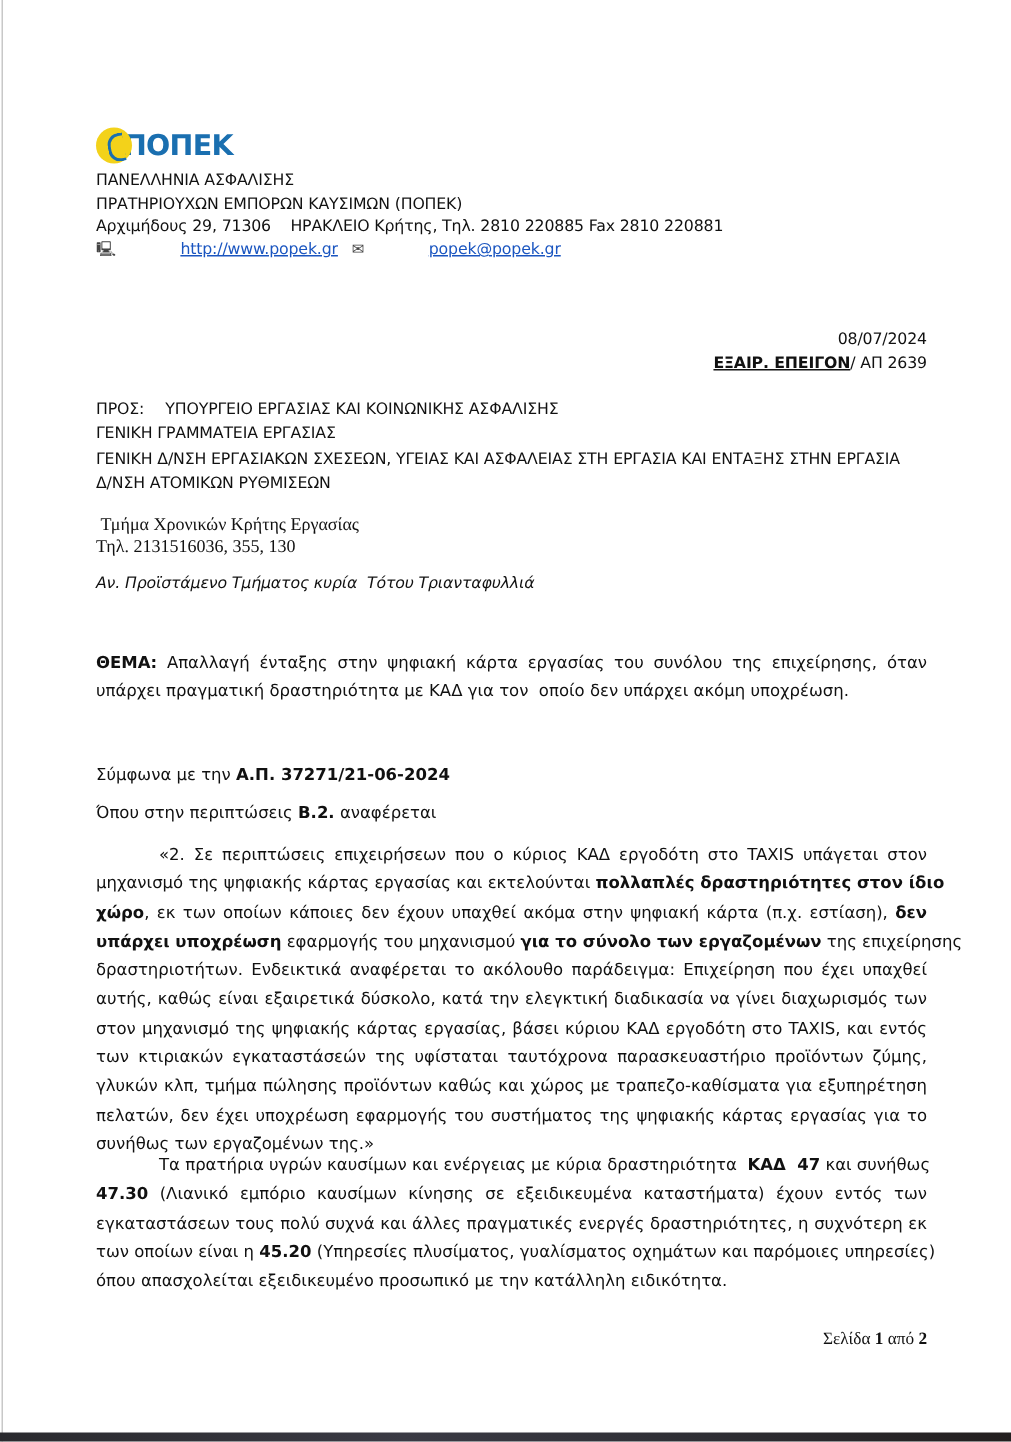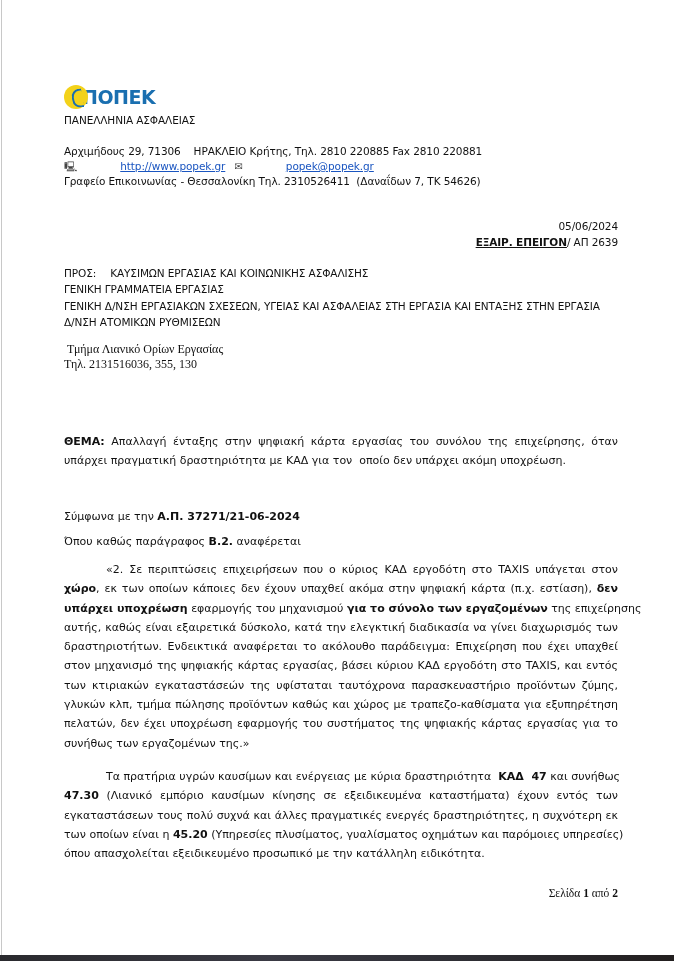--- a/index.html
+++ b/index.html
@@ -36,61 +36,63 @@
 
 <div class="left-rule"></div>
 
 <div class="page">
 
   <div class="logo">
     <div class="logo-circle"></div>
     <span class="logo-text">ΠΟΠΕΚ</span>
   </div>
 
-  <div class="abs sm" style="left:64px; top:112px;">ΠΑΝΕΛΛΗΝΙΑ ΑΣΦΑΛΕΙΑΣ</div>
+  <div class="abs sm" style="left:64px; top:112px;">ΠΑΝΕΛΛΗΝΙΑ ΑΣΦΑΛΙΣΗΣ</div>
+  <div class="abs sm" style="left:64px; top:128px;">ΠΡΑΤΗΡΙΟΥΧΩΝ ΕΜΠΟΡΩΝ ΚΑΥΣΙΜΩΝ (ΠΟΠΕΚ)</div>
   <div class="abs sm" style="left:64px; top:143px; white-space:pre;">Αρχιμήδους 29, 71306    ΗΡΑΚΛΕΙΟ Κρήτης, Τηλ. 2810 220885 Fax 2810 220881</div>
   <div class="abs sm" style="left:64px; top:158px;">
     <span class="ico">🖳</span><a class="link">http://www.popek.gr</a>
     <span class="ico" style="margin-left:6px;">✉</span><a class="link">popek@popek.gr</a>
   </div>
-  <div class="abs sm" style="left:64px; top:173px; white-space:pre;">Γραφείο Επικοινωνίας - Θεσσαλονίκη Τηλ. 2310526411  (Δαναΐδων 7, ΤΚ 54626)</div>
 
-  <div class="abs sm" style="right:56px; top:218px;">05/06/2024</div>
+  <div class="abs sm" style="right:56px; top:218px;">08/07/2024</div>
   <div class="abs sm" style="right:56px; top:234px;">
     <b style="text-decoration:underline;padding-left:24px;">ΕΞΑΙΡ. ΕΠΕΙΓΟΝ</b><span>/ ΑΠ 2639</span>
   </div>
 
   <div class="abs sm" style="left:64px; top:265px;">
-    <span>ΠΡΟΣ:</span><span style="display:inline-block; width:14px;"></span><span>ΚΑΥΣΙΜΩΝ ΕΡΓΑΣΙΑΣ ΚΑΙ ΚΟΙΝΩΝΙΚΗΣ ΑΣΦΑΛΙΣΗΣ</span>
+    <span>ΠΡΟΣ:</span><span style="display:inline-block; width:14px;"></span><span>ΥΠΟΥΡΓΕΙΟ ΕΡΓΑΣΙΑΣ ΚΑΙ ΚΟΙΝΩΝΙΚΗΣ ΑΣΦΑΛΙΣΗΣ</span>
   </div>
   <div class="abs sm" style="left:64px; top:281px;">ΓΕΝΙΚΗ ΓΡΑΜΜΑΤΕΙΑ ΕΡΓΑΣΙΑΣ</div>
   <div class="abs sm" style="left:64px; top:298px;">ΓΕΝΙΚΗ Δ/ΝΣΗ ΕΡΓΑΣΙΑΚΩΝ ΣΧΕΣΕΩΝ, ΥΓΕΙΑΣ ΚΑΙ ΑΣΦΑΛΕΙΑΣ ΣΤΗ ΕΡΓΑΣΙΑ ΚΑΙ ΕΝΤΑΞΗΣ ΣΤΗΝ ΕΡΓΑΣΙΑ</div>
   <div class="abs sm" style="left:64px; top:314px;">Δ/ΝΣΗ ΑΤΟΜΙΚΩΝ ΡΥΘΜΙΣΕΩΝ</div>
 
-  <div class="abs serif" style="left:67px; top:342px;">Τμήμα Λιανικό Ορίων Εργασίας</div>
+  <div class="abs serif" style="left:67px; top:342px;">Τμήμα Χρονικών Κρήτης Εργασίας</div>
   <div class="abs serif" style="left:64px; top:357px;">Τηλ. 2131516036, 355, 130</div>
+  <div class="abs sm italic" style="left:64px; top:381px; white-space:pre;">Αν. Προϊστάμενο Τμήματος κυρία  Τότου Τριανταφυλλιά</div>
 
   <div class="para body-text" style="top:432px;">
     <span class="just-line"><b>ΘΕΜΑ:</b> <span>Απαλλαγή ένταξης στην ψηφιακή κάρτα εργασίας του συνόλου της επιχείρησης, όταν</span></span>
     <span class="last-line" style="white-space:pre;">υπάρχει πραγματική δραστηριότητα με ΚΑΔ για τον  οποίο δεν υπάρχει ακόμη υποχρέωση.</span>
   </div>
 
   <div class="abs body-text" style="left:64px; top:507px;">
     <span>Σύμφωνα με την </span><b>Α.Π. 37271/21-06-2024</b>
   </div>
   <div class="abs body-text" style="left:64px; top:532px;">
-    <span>Όπου καθώς παράγραφος </span><b>Β.2.</b><span> αναφέρεται</span>
+    <span>Όπου στην περιπτώσεις </span><b>Β.2.</b><span> αναφέρεται</span>
   </div>
 
   <div class="para body-text" style="top:560px;">
     <span class="just-line" style="padding-left:42px;">«2. Σε περιπτώσεις επιχειρήσεων που ο κύριος ΚΑΔ εργοδότη στο TAXIS υπάγεται στον</span>
+    <span class="just-line"><span>μηχανισμό της ψηφιακής κάρτας εργασίας και εκτελούνται </span><b>πολλαπλές δραστηριότητες στον ίδιο</b></span>
     <span class="just-line"><b>χώρο</b><span>, εκ των οποίων κάποιες δεν έχουν υπαχθεί ακόμα στην ψηφιακή κάρτα (π.χ. εστίαση), </span><b>δεν</b></span>
     <span class="just-line"><b>υπάρχει υποχρέωση</b><span> εφαρμογής του μηχανισμού </span><b>για το σύνολο των εργαζομένων</b><span> της επιχείρησης</span></span>
+    <span class="just-line">δραστηριοτήτων. Ενδεικτικά αναφέρεται το ακόλουθο παράδειγμα: Επιχείρηση που έχει υπαχθεί</span>
     <span class="just-line">αυτής, καθώς είναι εξαιρετικά δύσκολο, κατά την ελεγκτική διαδικασία να γίνει διαχωρισμός των</span>
-    <span class="just-line">δραστηριοτήτων. Ενδεικτικά αναφέρεται το ακόλουθο παράδειγμα: Επιχείρηση που έχει υπαχθεί</span>
     <span class="just-line">στον μηχανισμό της ψηφιακής κάρτας εργασίας, βάσει κύριου ΚΑΔ εργοδότη στο TAXIS, και εντός</span>
     <span class="just-line">των κτιριακών εγκαταστάσεών της υφίσταται ταυτόχρονα παρασκευαστήριο προϊόντων ζύμης,</span>
     <span class="just-line">γλυκών κλπ, τμήμα πώλησης προϊόντων καθώς και χώρος με τραπεζο-καθίσματα για εξυπηρέτηση</span>
     <span class="just-line">πελατών, δεν έχει υποχρέωση εφαρμογής του συστήματος της ψηφιακής κάρτας εργασίας για το</span>
     <span class="last-line">συνήθως των εργαζομένων της.»</span>
   </div>
 
   <div class="para body-text" style="top:767px;">
     <span class="just-line" style="padding-left:42px; white-space:pre;"><span>Τα πρατήρια υγρών καυσίμων και ενέργειας με κύρια δραστηριότητα  </span><b style="white-space:pre;">ΚΑΔ  47</b><span> και συνήθως</span></span>
     <span class="just-line"><b>47.30</b><span> (Λιανικό εμπόριο καυσίμων κίνησης σε εξειδικευμένα καταστήματα) έχουν εντός των</span></span>

